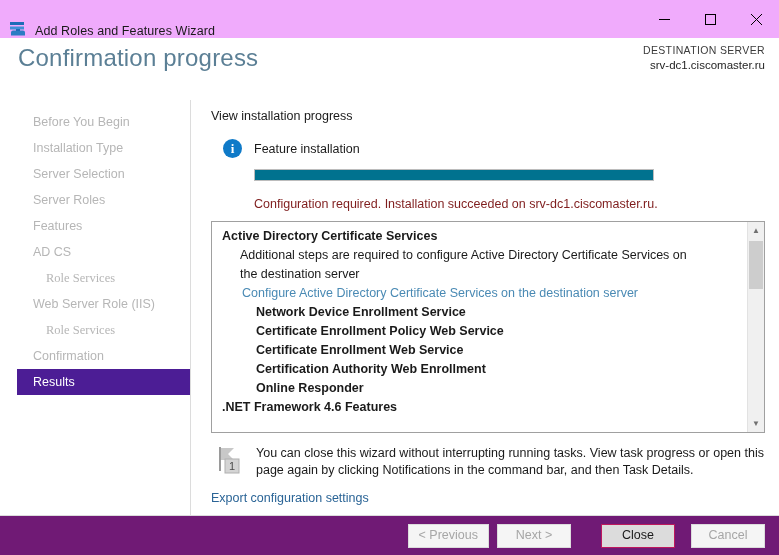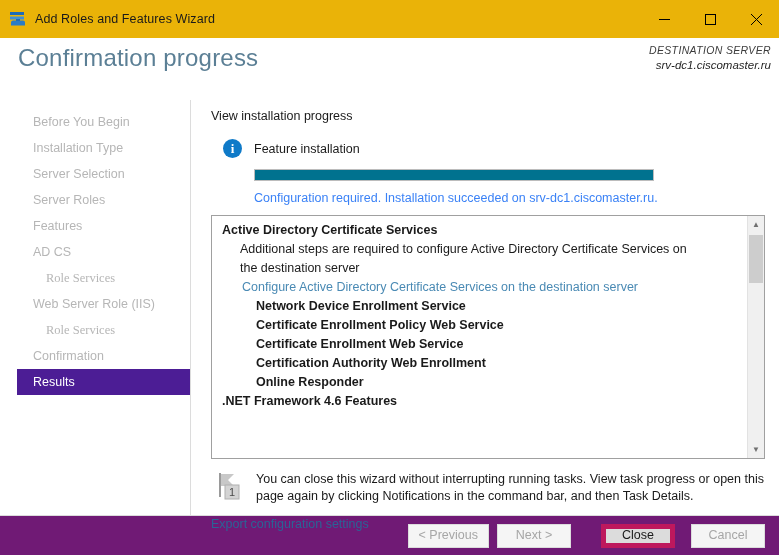--- a/index.html
+++ b/index.html
@@ -16,23 +16,23 @@
     width: 779px; height: 555px;
     background: #ffffff;
     display: flex;
     flex-direction: column;
   }
 
   
   .titlebar {
     height: 38px;
     flex: 0 0 38px;
-    background: #eab308;
-    display: flex;
-    align-items: center;
+    background: #f0abfc;
+    display: flex;
+    align-items: flex-end;
     position: relative;
   }
   .tb-icon {
     width: 18px; height: 18px;
     margin-left: 9px; margin-right: 8px;
     flex: 0 0 18px;
     position: relative;
   }
   .tb-title {
     font-size: 12.5px;
@@ -73,23 +73,22 @@
   .page-title {
     position: absolute;
     left: 18px; top: 6px;
     font-size: 24px;
     color: #5b7f95;
     font-weight: 400;
     letter-spacing: .2px;
   }
   .dest-wrap {
     position: absolute;
-    right: 8px; top: 5px;
+    right: 14px; top: 5px;
     text-align: right;
-    font-style: italic;
   }
   .dest-label {
     font-size: 10.5px;
     color: #3b3b3b;
     letter-spacing: .35px;
     line-height: 15px;
   }
   .dest-name {
     font-size: 11.5px;
     color: #1f1f1f;
@@ -175,30 +174,30 @@
     border: 1px solid #bcbcbc;
     padding: 0;
     position: relative;
   }
   .progress-fill {
     height: 100%;
     background: #00728f;
   }
 
   .progress-status {
-    margin-top: 10px;
+    margin-top: 16px;
     margin-left: 43px;
     font-size: 12.5px;
-    color: #3b82f6;
+    color: #7f1d1d;
   }
 
   
   .listbox {
     margin-top: 10px;
-    height: 244px;
+    height: 212px;
     border: 1px solid #a0a0a0;
     background: #ffffff;
     display: flex;
     position: relative;
     overflow: hidden;
   }
   .list-inner {
     flex: 1 1 auto;
     padding: 5px 0 0 10px;
     overflow: hidden;
@@ -293,21 +292,21 @@
     line-height: 1;
   }
   .btn.disabled {
     color: #a6a6a6;
     border-color: #dcdcdc;
     background: #f5f5f5;
     cursor: default;
   }
   .btn.default {
     background: #dcdcdc;
-    border: 5px solid #be185d;
+    border: 1px solid #be185d;
     color: #1a1a1a;
   }
   .btn.cancel { margin-left: 8px; }
 </style>
 </head>
 <body>
 
 <div id="app">
 
   <div class="titlebar">

